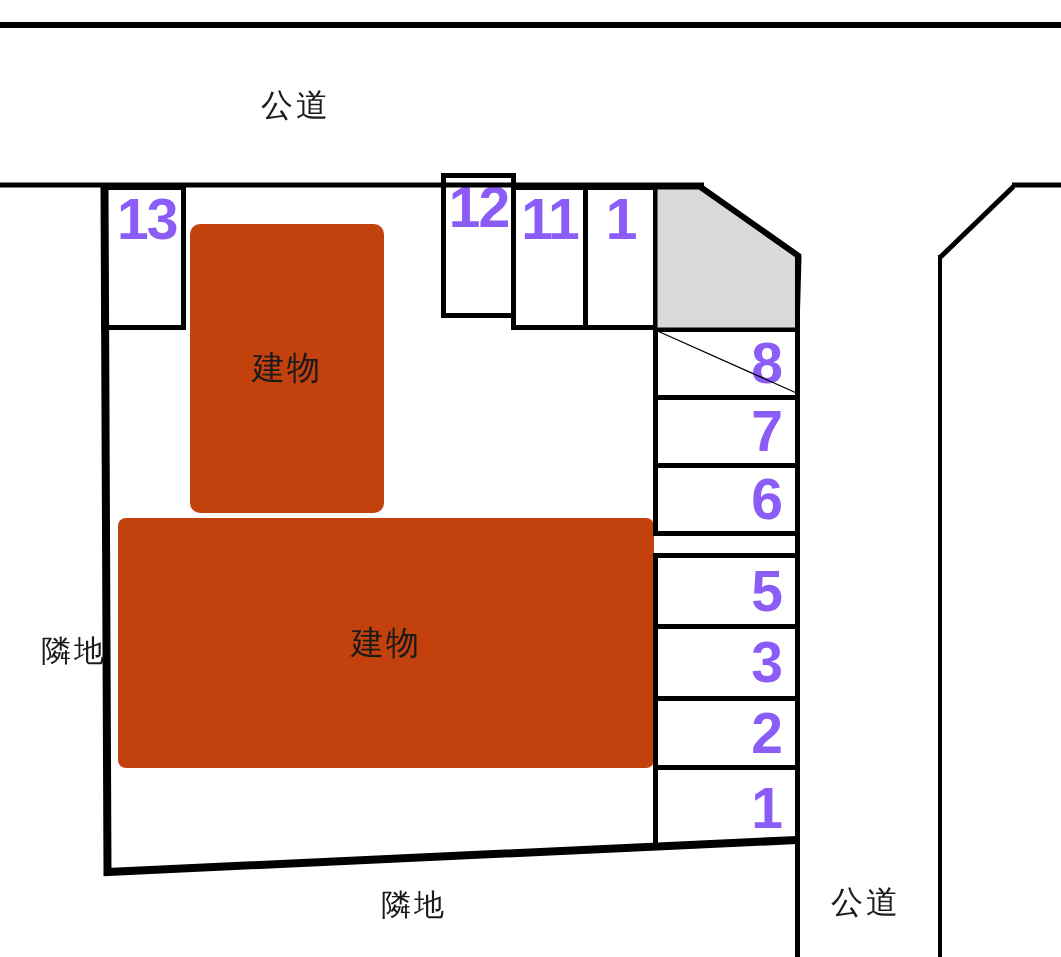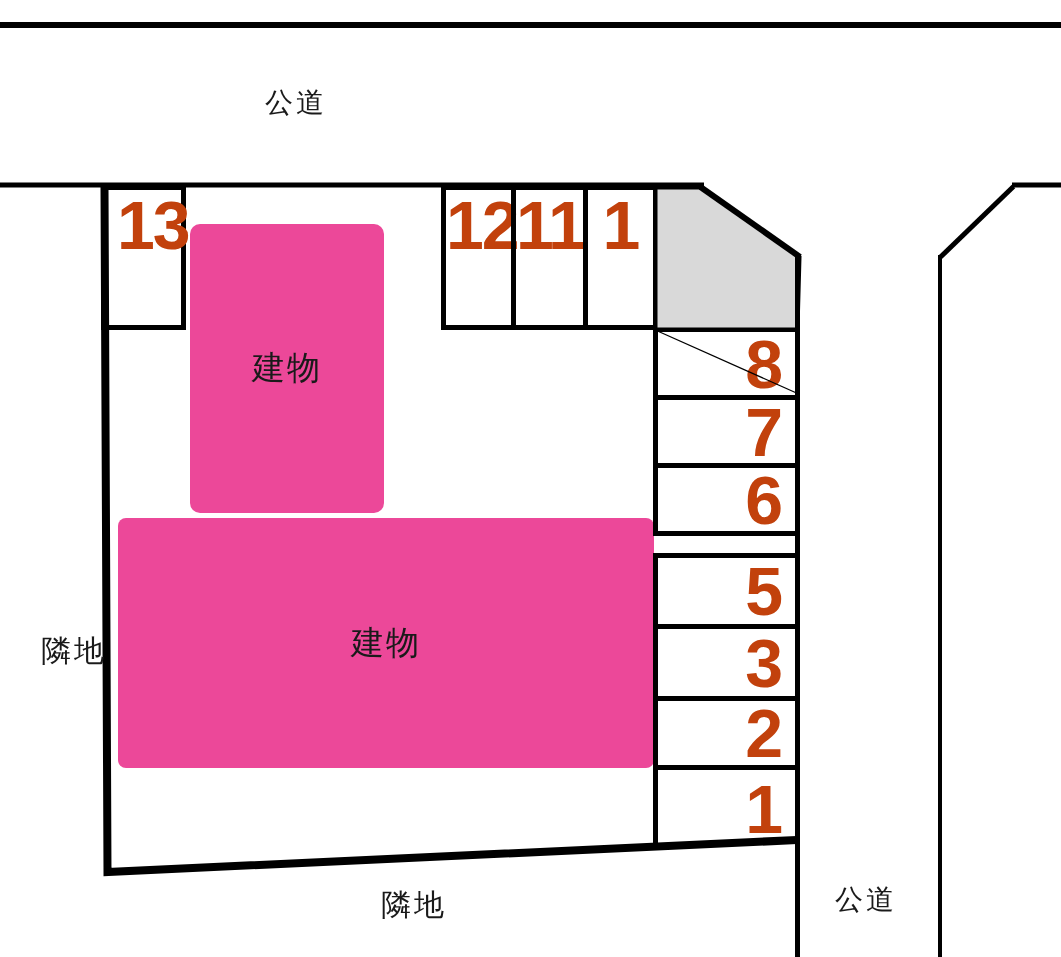--- a/index.html
+++ b/index.html
@@ -6,71 +6,71 @@
   #canvas{
     position:relative;
     width:1061px;height:957px;
     background:#ffffff;
     overflow:hidden;
     font-family:"Liberation Sans","DejaVu Sans",sans-serif;
   }
   #lines{position:absolute;left:0;top:0;z-index:3;pointer-events:none;}
   .building{
     position:absolute;
-    background:#ec4899;
+    background:#c2410c;
     z-index:1;
     display:flex;align-items:center;justify-content:center;
   }
   .building-label{
     font-size:33px;color:#1a1a1a;letter-spacing:2px;
   }
   .space{
     position:absolute;
     border:5px solid #000;
     box-sizing:border-box;
     background:transparent;
     z-index:2;
   }
   .num{
     font-weight:bold;
-    font-size:68px;
+    font-size:57px;
     line-height:1.0;
     letter-spacing:-2px;
-    color:#c2410c;
+    color:#8b5cf6;
   }
   .space-top{padding-top:1px;text-align:center;}
   .space-top.left-align{text-align:left;padding-left:11px;}
   .space-right{display:flex;align-items:center;justify-content:flex-end;padding-right:14px;}
   .no-bottom{border-bottom:none;}
   .label{
     position:absolute;
     color:#1a1a1a;
     text-align:center;
     z-index:4;
     letter-spacing:3px;
   }
-  .road-label{font-size:28px;}
+  .road-label{font-size:32px;}
   .neighbor-label{font-size:30px;padding-left:24px;}
 </style>
 </head>
 <body>
 
 <div id="canvas">
 
   <div class="building" style="left:190px;top:224px;width:194px;height:289px;border-radius:10px;">
     <span class="building-label">建物</span>
   </div>
   <div class="building" style="left:118px;top:518px;width:536px;height:250px;border-radius:8px;">
     <span class="building-label">建物</span>
   </div>
 
   <div class="space space-top left-align" style="left:101px;top:185px;width:85px;height:145px;">
     <span class="num">13</span>
   </div>
-  <div class="space space-top" style="left:441px;top:185px;width:75px;height:145px;">
+  <div class="space space-top" style="left:441px;top:173px;width:75px;height:145px;">
     <span class="num">12</span>
   </div>
   <div class="space space-top" style="left:511px;top:185px;width:77px;height:145px;">
     <span class="num">11</span>
   </div>
   <div class="space space-top" style="left:583px;top:185px;width:75px;height:145px;">
     <span class="num">1</span>
   </div>
 
   <div class="space space-right" style="left:653px;top:327px;width:147px;height:73px;">

